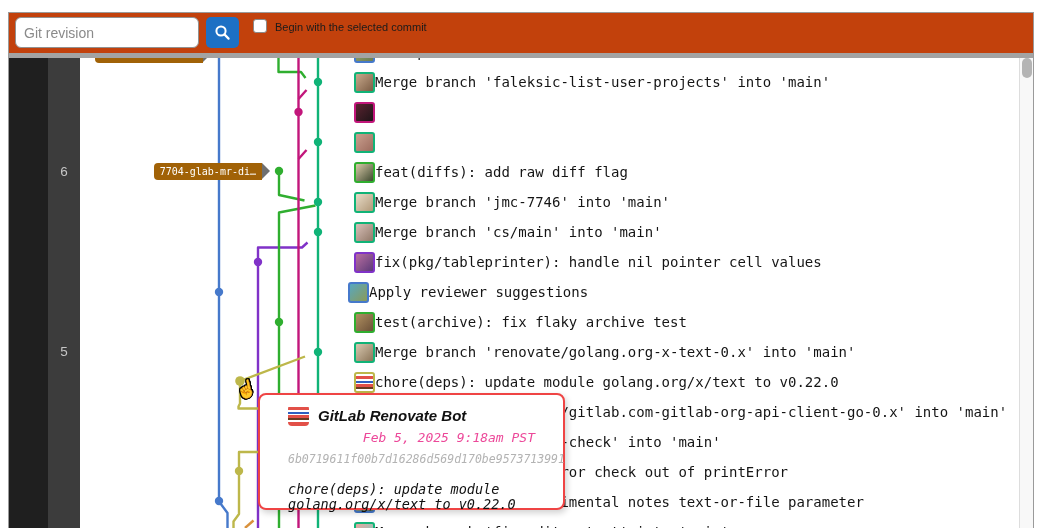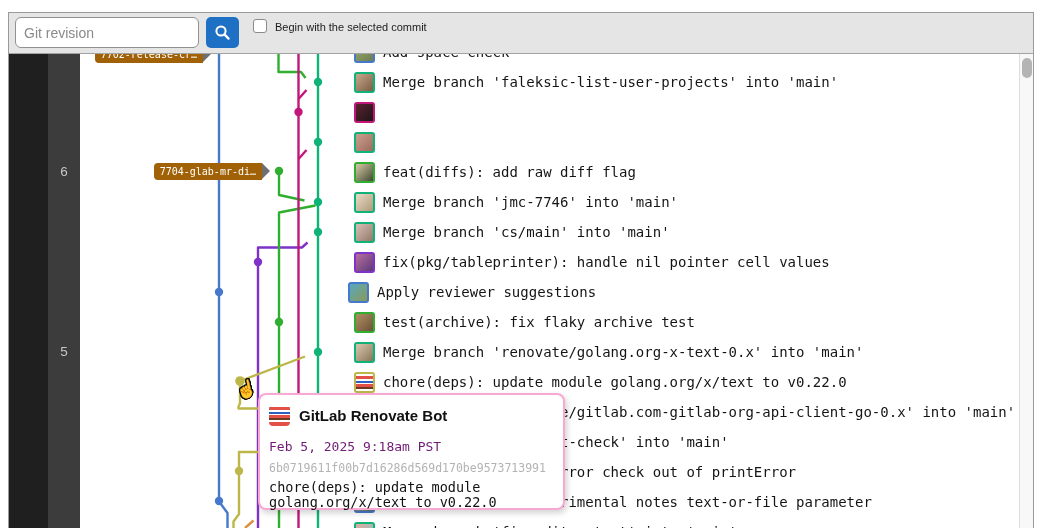--- a/index.html
+++ b/index.html
@@ -4,22 +4,22 @@
 <style>
   html,body{margin:0;padding:0;background:#fff;}
   .screen{position:relative;width:1058px;height:528px;overflow:hidden;background:#ffffff;
           font-family:"Liberation Sans",sans-serif;}
 
   
   .panel-border{position:absolute;left:8px;top:12px;width:1026px;height:520px;
                 border:1px solid #9a9a9a;box-sizing:border-box;pointer-events:none;z-index:9;}
 
   
-  .toolbar{position:absolute;left:9px;top:13px;width:1024px;height:40px;background:#e5e5e5;
-           border-bottom:1px solid #a3a3a3;z-index:10;}
+  .toolbar{position:absolute;left:9px;top:13px;width:1024px;height:40px;background:#c2410c;
+           border-bottom:5px solid #a3a3a3;z-index:10;}
   .search-input{position:absolute;left:6px;top:4px;width:184px;height:31px;box-sizing:border-box;
                 border:1px solid #919191;border-radius:6px;padding:0 8px;font-size:14px;
                 font-family:"Liberation Sans",sans-serif;color:#222;background:#fff;outline:none;}
   .search-input::placeholder{color:#8a8a8a;}
   .search-btn{position:absolute;left:197px;top:4px;width:33px;height:31px;background:#1d70c4;
               border:none;border-radius:5px;display:flex;align-items:center;justify-content:center;cursor:pointer;}
   .checkbox{position:absolute;left:244px;top:6px;width:14px;height:14px;background:#fff;
             border:1.5px solid #8a8a8a;border-radius:3px;box-sizing:border-box;cursor:pointer;}
   .checkbox-label{position:absolute;left:266px;top:8px;font-size:11px;color:#1b1b1b;white-space:nowrap;text-align:right;}
 
@@ -27,48 +27,48 @@
   .rail-dark{position:absolute;left:9px;top:53px;width:39px;height:475px;background:#1f1f1f;z-index:1;}
   .rail-mid{position:absolute;left:48px;top:53px;width:32px;height:475px;background:#3c3c3c;z-index:1;}
   .rail-marker{position:absolute;left:48px;width:32px;text-align:center;font-size:13.5px;color:#c6c6c6;z-index:2;}
 
   
   .graph-svg{position:absolute;left:0;top:0;z-index:2;pointer-events:none;}
   .graph-svg path{fill:none;stroke-width:2.4;stroke-linejoin:round;stroke-linecap:butt;}
   .graph-svg path.arrowhead{stroke:none;}
 
   
-  .commit-row{position:absolute;display:flex;align-items:center;gap:8px;height:22px;z-index:3;cursor:pointer;}
+  .commit-row{position:absolute;display:flex;align-items:center;height:22px;z-index:3;cursor:pointer;}
   .avatar{width:21px;height:21px;box-sizing:border-box;border:2px solid #10b377;border-radius:3px;flex:0 0 auto;}
   .avatar.bot{background:linear-gradient(180deg,#fff 0 2px,#e25048 2px 5px,#fff 5px 7px,#2f5fc0 7px 9px,
               #fff 9px 10px,#e25048 10px 13px,#6b3a20 13px 15px,#fff 15px 17px,#e25048 17px 21px) !important;}
   .commit-msg{font-family:"DejaVu Sans Mono",monospace;font-size:14px;color:#151515;white-space:nowrap;}
 
   
   .branch-tag{position:absolute;display:flex;align-items:center;z-index:4;cursor:pointer;}
   .tag-body{background:#a16207;color:#fff;font-family:"DejaVu Sans Mono",monospace;font-size:10px;
             line-height:17px;height:17px;padding:0 6px;border-radius:4px 0 0 4px;white-space:nowrap;}
   .tag-tip{width:0;height:0;border-top:8.5px solid transparent;border-bottom:8.5px solid transparent;
            border-left:8px solid #6f6f6f;}
 
   
   .scroll-track{position:absolute;left:1019px;top:53px;width:14px;height:475px;background:#f8f8f8;
                 border-left:1px solid #ddd;box-sizing:border-box;z-index:6;}
   .scroll-thumb{position:absolute;left:2px;width:10px;background:#b4b4b4;border-radius:5px;cursor:pointer;}
 
   
   .tooltip{position:absolute;left:258px;top:393px;width:307px;height:117px;box-sizing:border-box;
-           background:#fff;border:2px solid #f9a8d4;border-radius:8px;z-index:20;
-           box-shadow:2px 3px 6px rgba(0,0,0,.18);padding:10px 9px;}
+           background:#fff;border:2px solid #ef4444;border-radius:8px;z-index:20;
+           box-shadow:2px 3px 6px rgba(0,0,0,.18);padding:10px 28px;font-style:italic;}
   .tt-head{display:flex;align-items:center;gap:9px;}
   .tt-avatar{width:21px;height:21px;border-radius:4px;}
   .tt-author{font-size:15px;font-weight:bold;color:#111;}
-  .tt-date{margin-top:13px;font-family:"DejaVu Sans Mono",monospace;font-size:13px;color:#701a75;}
+  .tt-date{margin-top:4px;font-family:"DejaVu Sans Mono",monospace;font-size:13px;color:#ec4899;text-align:right;}
   .tt-hash{margin-top:7px;font-family:"DejaVu Sans Mono",monospace;font-size:11.5px;color:#b3b3b3;white-space:nowrap;}
-  .tt-msg{margin-top:5px;font-family:"DejaVu Sans Mono",monospace;font-size:13.5px;color:#111;
+  .tt-msg{margin-top:16px;font-family:"DejaVu Sans Mono",monospace;font-size:13.5px;color:#111;
           line-height:15px;white-space:pre-line;}
 
   
   .cursor{position:absolute;left:236px;top:379px;z-index:30;font-size:17px;color:#fff;pointer-events:none;
           text-shadow:-1px 0 #000,1px 0 #000,0 -1px #000,0 1px #000,-1px -1px #000,1px 1px #000,1px -1px #000,-1px 1px #000;
           transform:rotate(-12deg);}
 </style>
 </head>
 <body>
 

